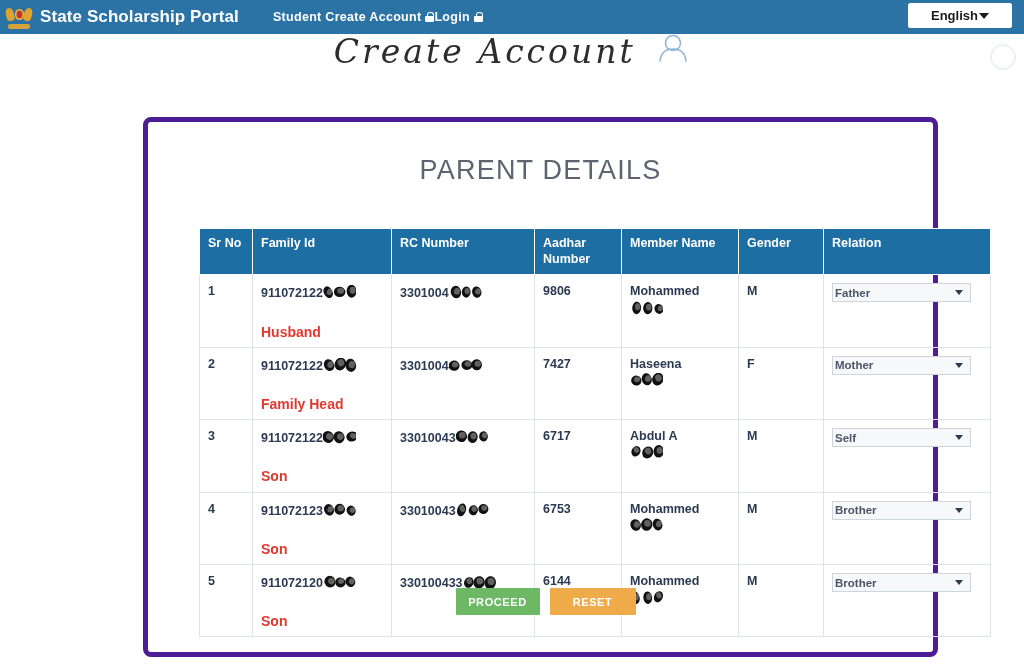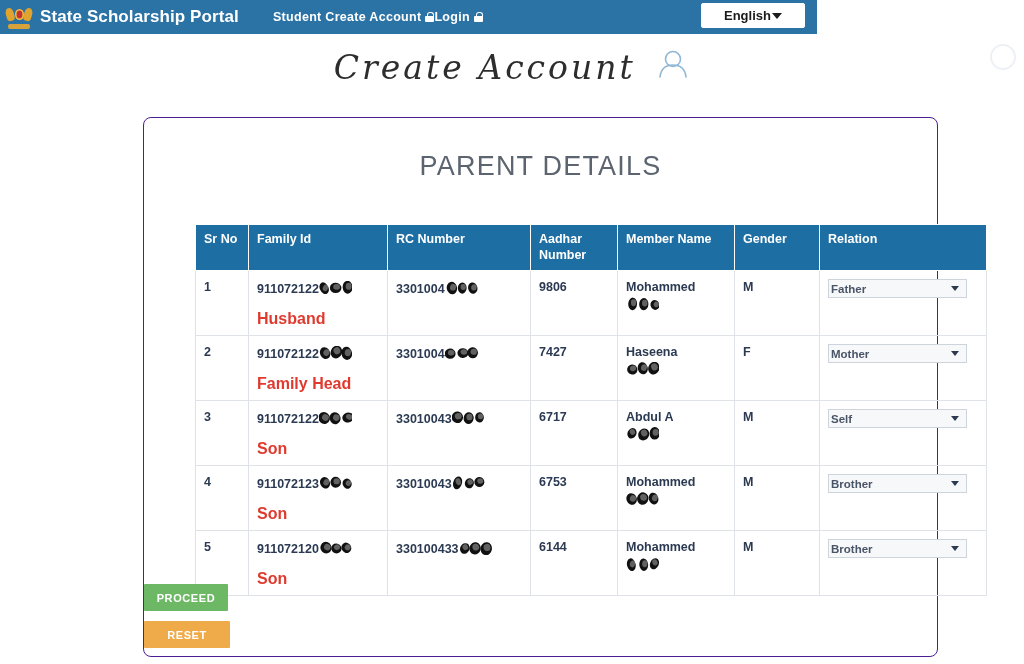--- a/index.html
+++ b/index.html
@@ -9,21 +9,21 @@
     height: 664px;
     overflow: hidden;
     background: #ffffff;
     font-family: "Liberation Sans", sans-serif;
   }
 
   
   .navbar {
     position: absolute;
     top: 0; left: 0;
-    width: 817px;
+    width: 1024px;
     height: 34px;
     background: #2b72a5;
     display: flex;
     align-items: center;
   }
   .brand-wrap {
     display: flex;
     align-items: center;
     margin-left: 4px;
   }
@@ -126,21 +126,21 @@
   .chev {
     width: 0; height: 0;
     border-left: 5px solid transparent;
     border-right: 5px solid transparent;
     border-top: 6px solid #1b1b1b;
   }
 
   
   .page-heading {
     position: absolute;
-    top: 48px;
+    top: 32px;
     left: 0;
     width: 1024px;
     text-align: center;
     pointer-events: none;
   }
   .page-heading .script {
     font-family: "DejaVu Serif", serif;
     font-style: italic;
     font-size: 33px;
     color: #2d2d2d;
@@ -167,21 +167,21 @@
   }
 
   
   .card {
     position: absolute;
     left: 143px;
     top: 117px;
     width: 795px;
     height: 540px;
     background: #ffffff;
-    border: 1px solid #4c1d95;
+    border: 5px solid #4c1d95;
     border-radius: 8px;
     box-sizing: border-box;
   }
   .card-title {
     text-align: center;
     font-size: 27px;
     color: #5c6470;
     letter-spacing: 1.2px;
     font-weight: normal;
     margin-top: 33px;
@@ -232,23 +232,23 @@
 
   .redact {
     display: inline-block;
     vertical-align: baseline;
     position: relative;
     top: 2px;
   }
   .relation-note {
     display: block;
     color: #e03a2f;
-    font-size: 16px;
-    font-weight: bold;
-    margin-top: 11px;
+    font-size: 14px;
+    font-weight: bold;
+    margin-top: 21px;
   }
   .member-name { display: block; }
   .member-redact { display: block; margin-top: 1px; }
 
   select.relation-select {
     width: 139px;
     height: 19px;
     font-size: 11.5px;
     font-weight: bold;
     color: #4a5568;
@@ -280,21 +280,20 @@
 
   
   .btn-row {
     position: absolute;
     left: 0;
     top: 466px;
     width: 795px;
     display: flex;
     justify-content: center;
     gap: 10px;
-    flex-direction: column;
   }
   .btn {
     border: none;
     font-size: 11px;
     font-weight: bold;
     letter-spacing: 0.6px;
     color: #ffffff;
     padding: 0;
     height: 27px;
     cursor: pointer;

